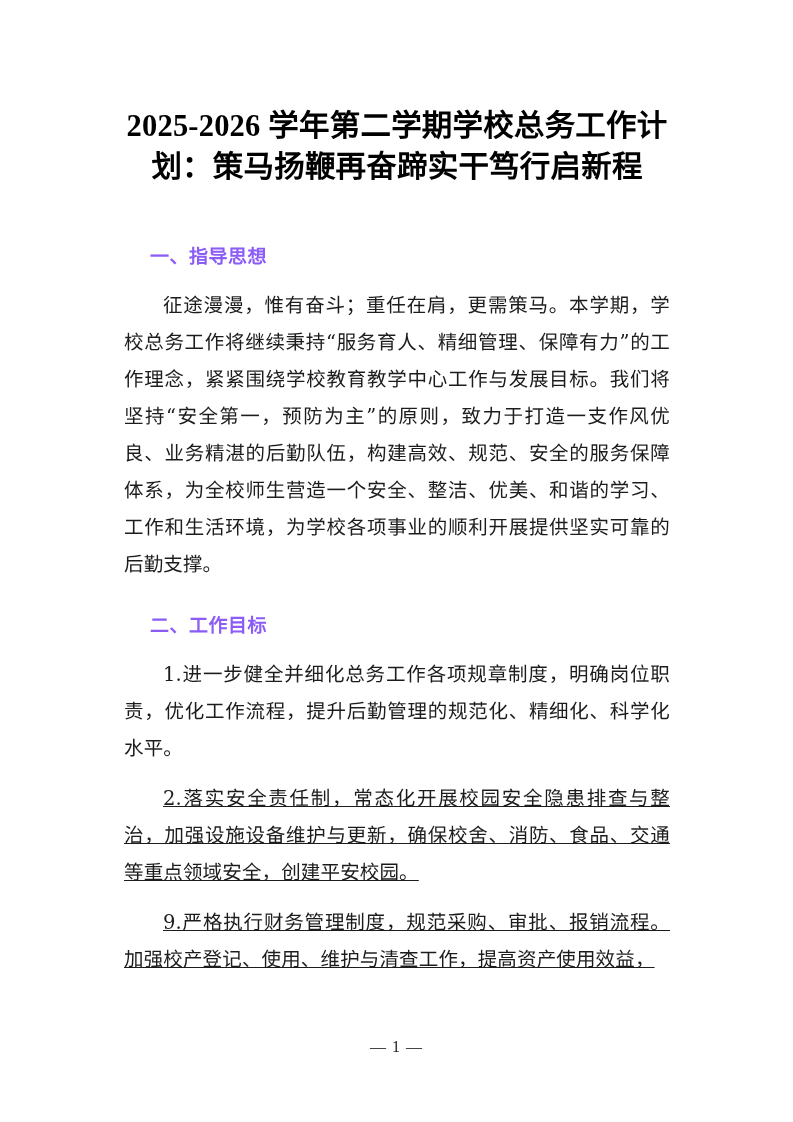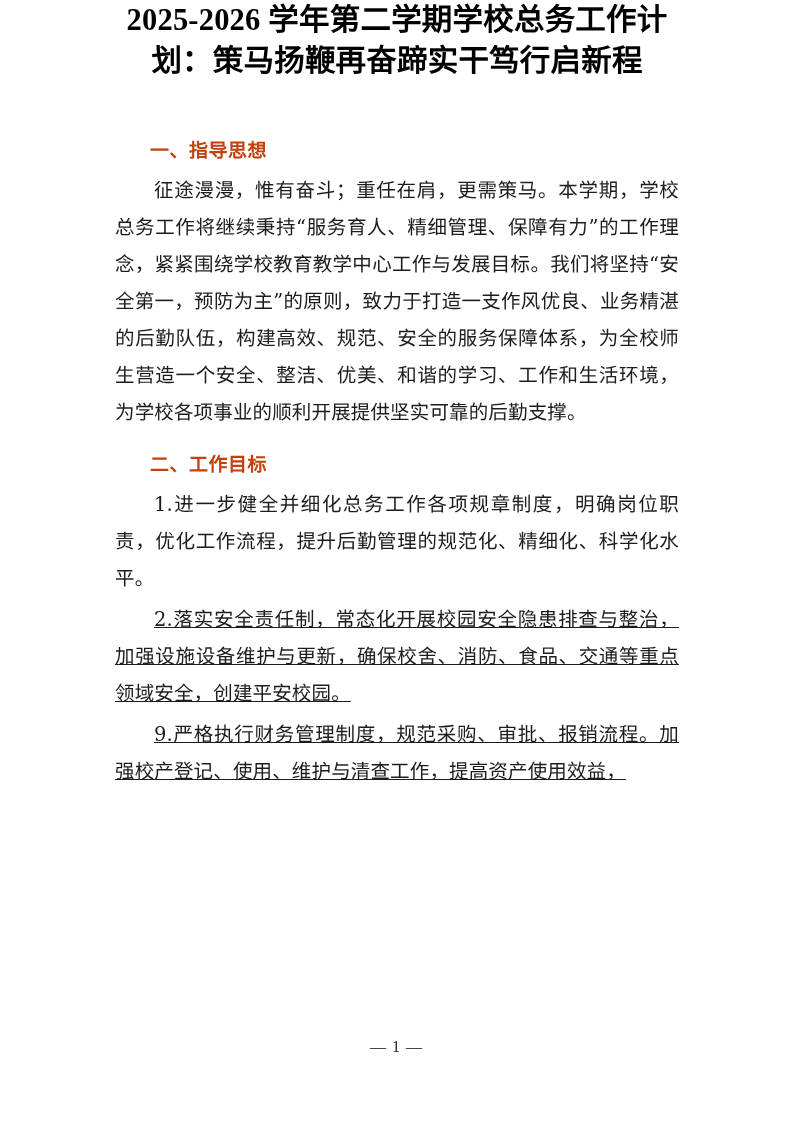--- a/index.html
+++ b/index.html
@@ -22,48 +22,49 @@
   .content {
     position: absolute;
     left: 112px;
     top: 0;
     width: 570px;
   }
 
   
   .doc-title {
     margin: 0;
+    padding-top: 106px;
     font-family: "Liberation Serif", "DejaVu Serif", serif;
     font-weight: bold;
     font-size: 30.5px;
     line-height: 41px;
     color: #000000;
     text-align: center;
     letter-spacing: 0.2px;
     word-break: break-all;
   }
 
   
   .section-heading {
     margin: 0;
     font-family: "Liberation Sans", "DejaVu Sans", sans-serif;
     font-weight: bold;
     font-size: 19px;
     line-height: 37px;
-    color: #c2410c;
+    color: #8b5cf6;
     text-indent: 38px;
     letter-spacing: 0.5px;
   }
 
   .section-heading.first { padding-top: 50px; }
   .section-heading.gap  { padding-top: 12px; }
 
   
   .body-para {
-    margin: 3px;
+    margin: 12px;
     font-family: "DejaVu Serif", "Liberation Serif", serif;
     font-size: 19.5px;
     line-height: 37px;
     color: #1c1c1c;
     text-indent: 39px;
     text-align: justify;
     text-justify: inter-character;
     word-break: break-all;
     letter-spacing: 0.15px;
   }

